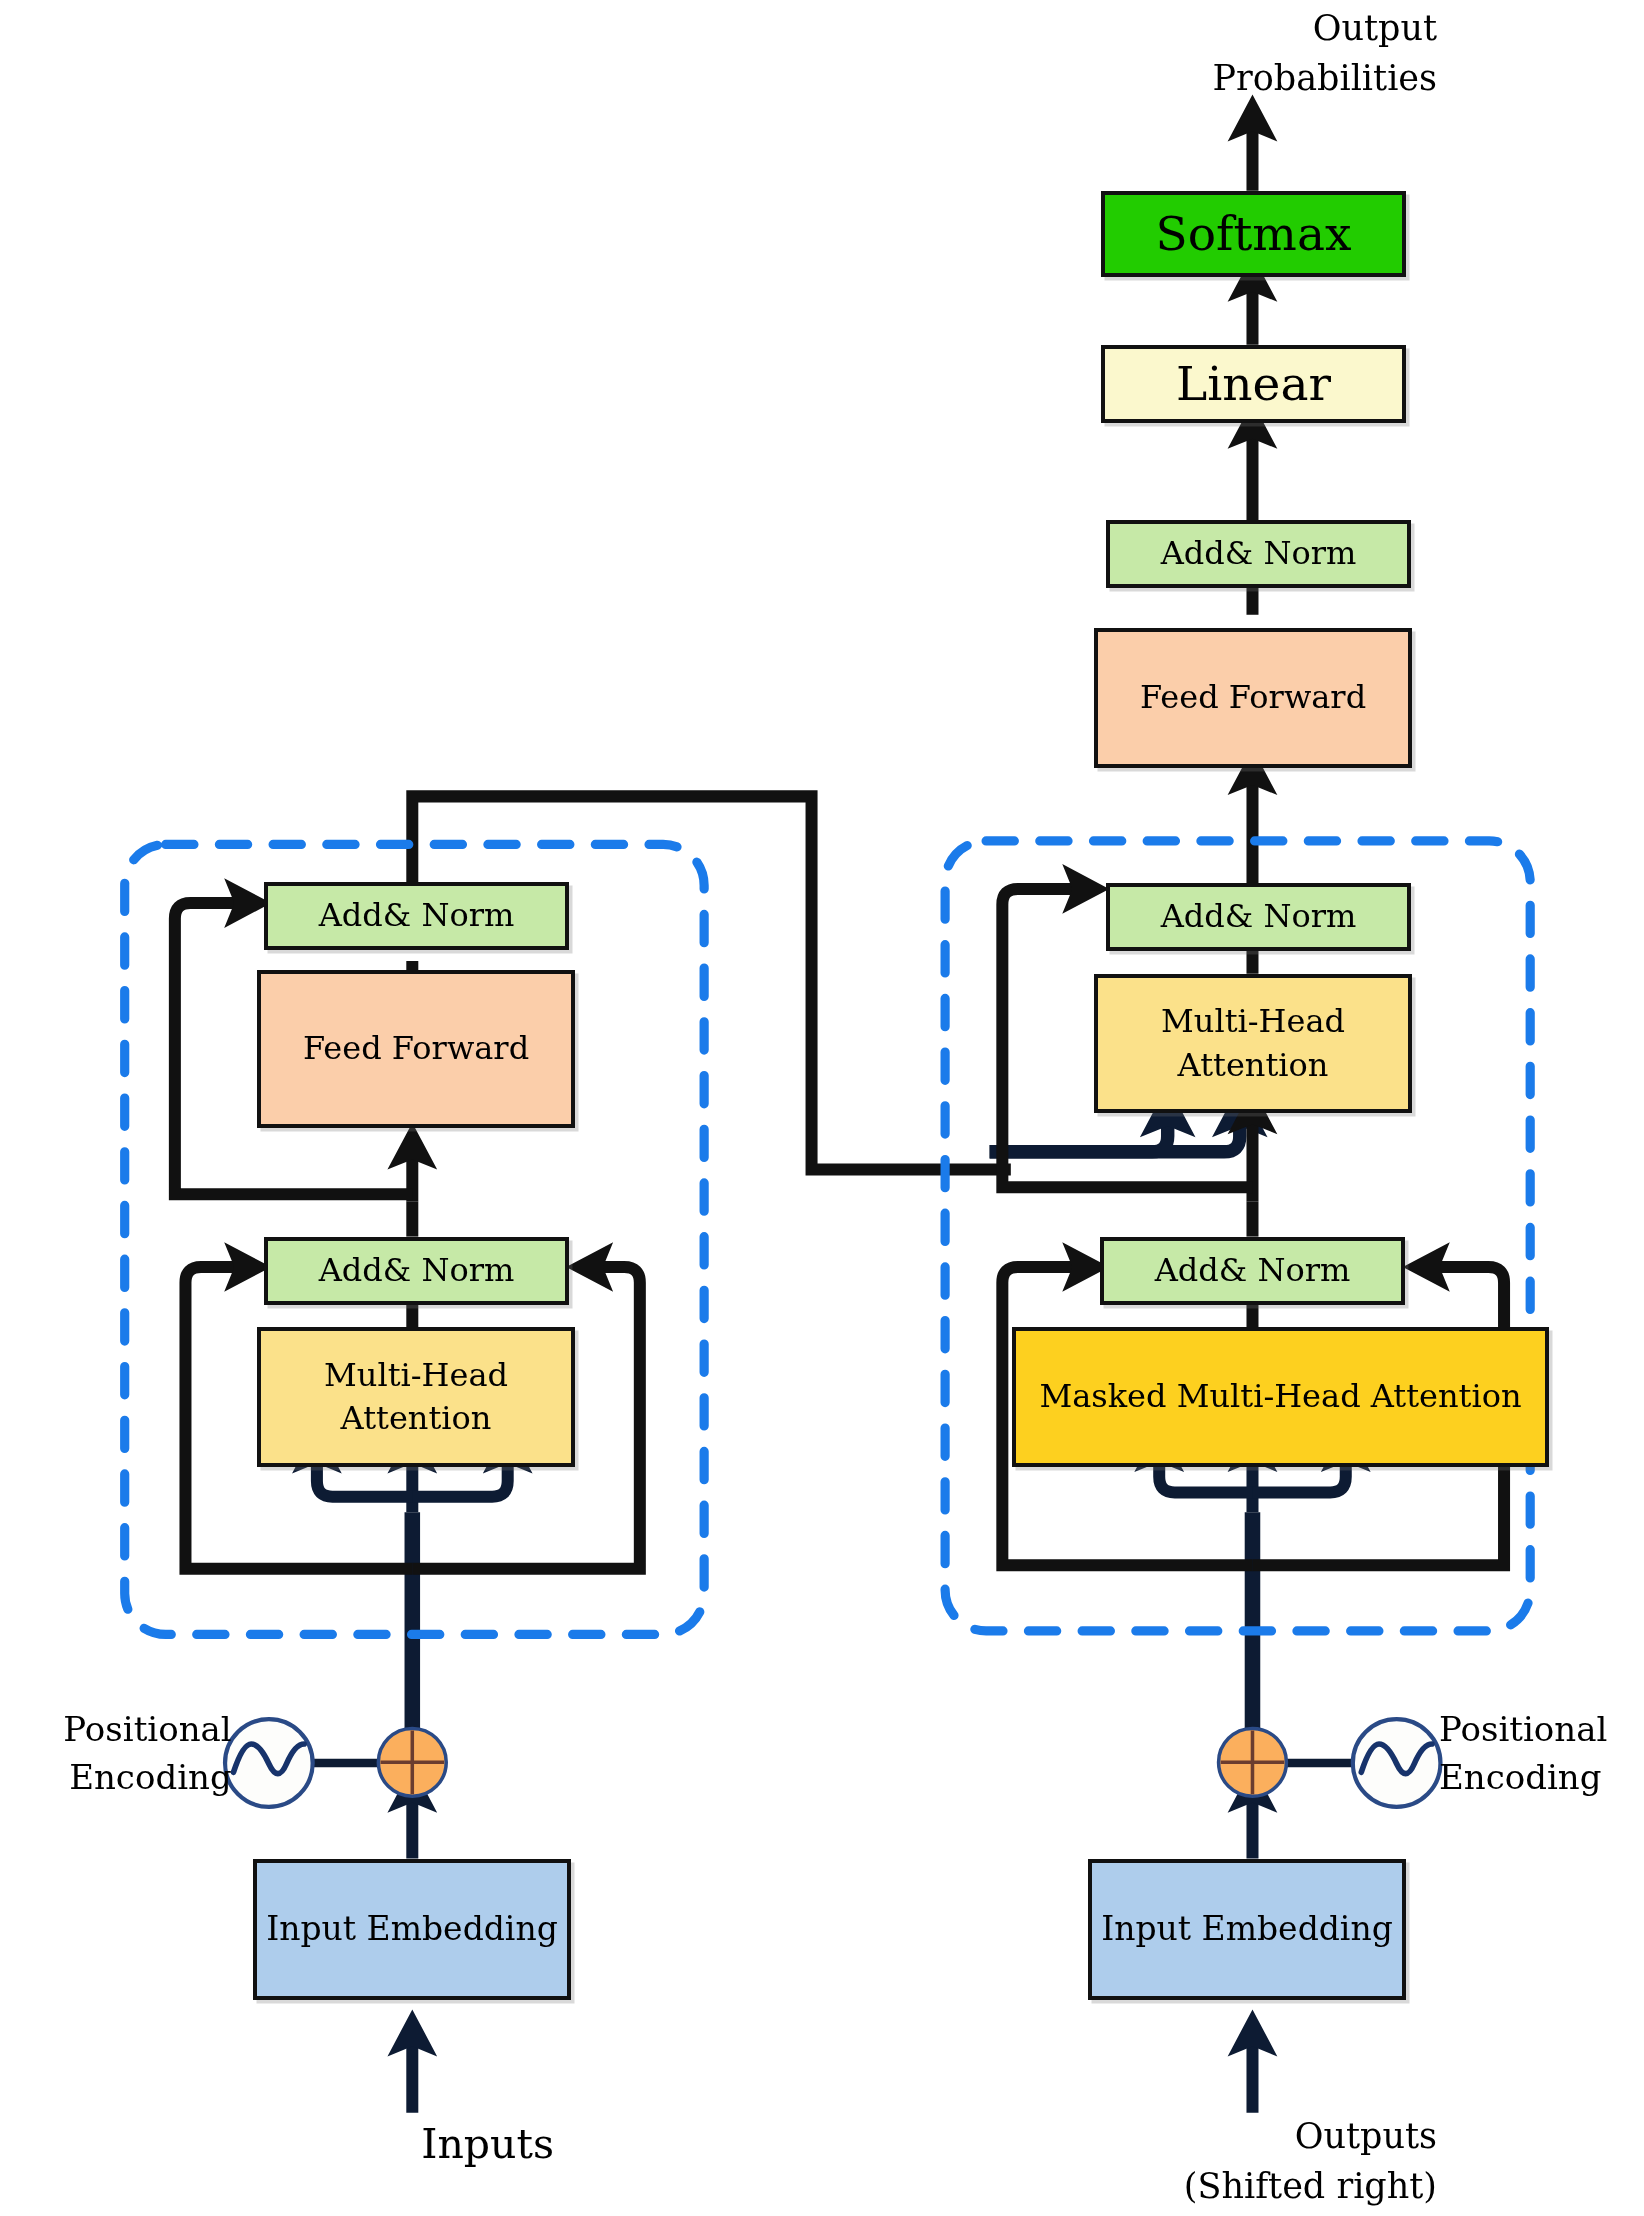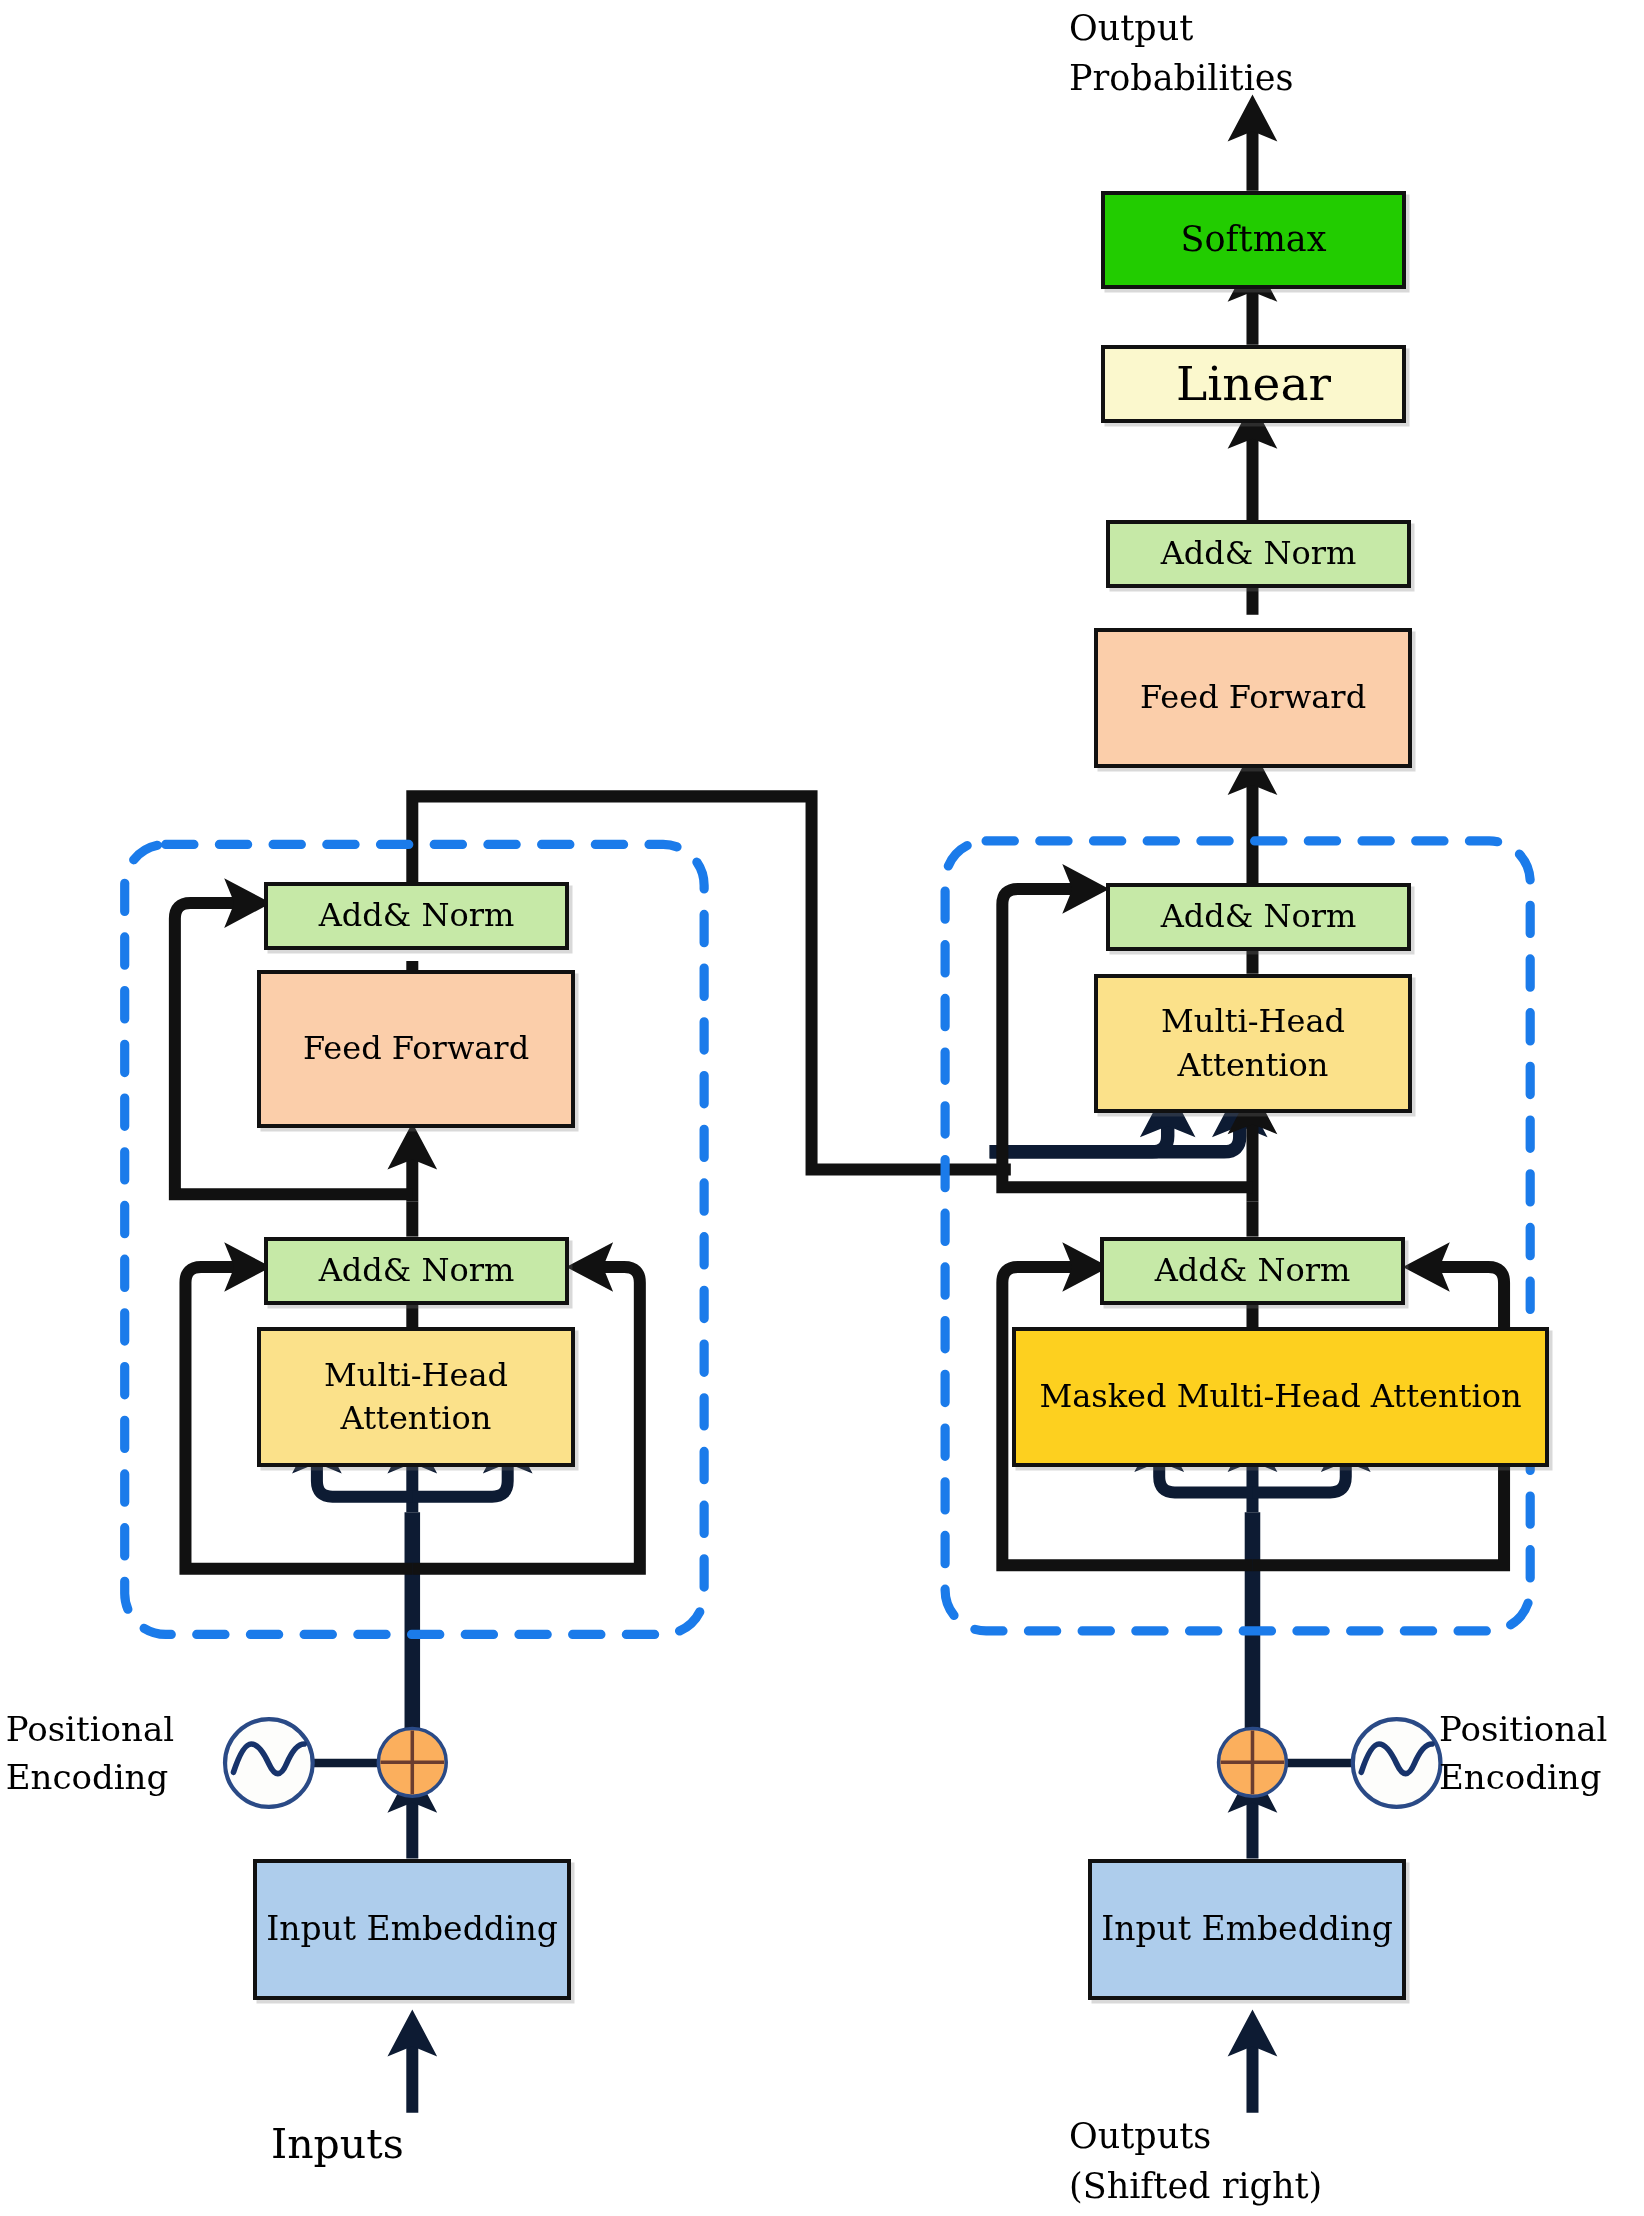--- a/index.html
+++ b/index.html
@@ -8,21 +8,21 @@
   svg.layer{position:absolute;left:0;top:0;width:1645px;height:2216px;}
   .nodebox{
     position:absolute;box-sizing:border-box;
     border:4.2px solid #111111;
     display:flex;align-items:center;justify-content:center;
     text-align:center;line-height:1.35;
     color:#000;font-family:"DejaVu Serif", serif;
     box-shadow:3.5px 3.5px 0 rgba(120,120,120,0.28);
   }
   .lbl{
-    position:absolute;color:#000;text-align:left;line-height:1.42;
+    position:absolute;color:#000;text-align:right;line-height:1.42;
     font-family:"DejaVu Serif", serif;white-space:pre-line;
   }
 </style>
 </head>
 <body>
 
 <div id="canvas">
 
   <svg class="layer" viewBox="0 0 2327 3136">
     <defs>
@@ -131,21 +131,21 @@
       <circle cx="1772" cy="2494" r="48" fill="#fbaf5d" stroke="#2a4a86" stroke-width="5"></circle>
       <path d="M1772,2449 L1772,2539 M1727,2494 L1817,2494" stroke="#6b3d2f" stroke-width="5"></path>
     </g>
 
     <g>
       <circle cx="1976" cy="2495" r="62" fill="#fdfdfb" stroke="#2a4a86" stroke-width="6"></circle>
       <path d="M1926,2508 q13,-40 25,-40 q12,0 25,28 q13,28 25,0 q12,-28 25,-28" fill="none" stroke="#17336b" stroke-width="8" stroke-linecap="round"></path>
     </g>
   </svg>
 
-  <div class="nodebox" style="left:1101px;top:191px;width:305px;height:98px;background:#22cc00;font-size:35px;justify-content:center;">
+  <div class="nodebox" style="left:1101px;top:191px;width:305px;height:86px;background:#22cc00;font-size:47px;justify-content:center;">
     <span>Softmax</span>
   </div>
 
   <div class="nodebox" style="left:1101px;top:345px;width:305px;height:78px;background:#fbf8cd;font-size:47px;">
     <span>Linear</span>
   </div>
 
   <div class="nodebox" style="left:1106px;top:520px;width:305px;height:68px;background:#c6e9a7;font-size:32px;">
     <span>Add&amp; Norm</span>
   </div>

